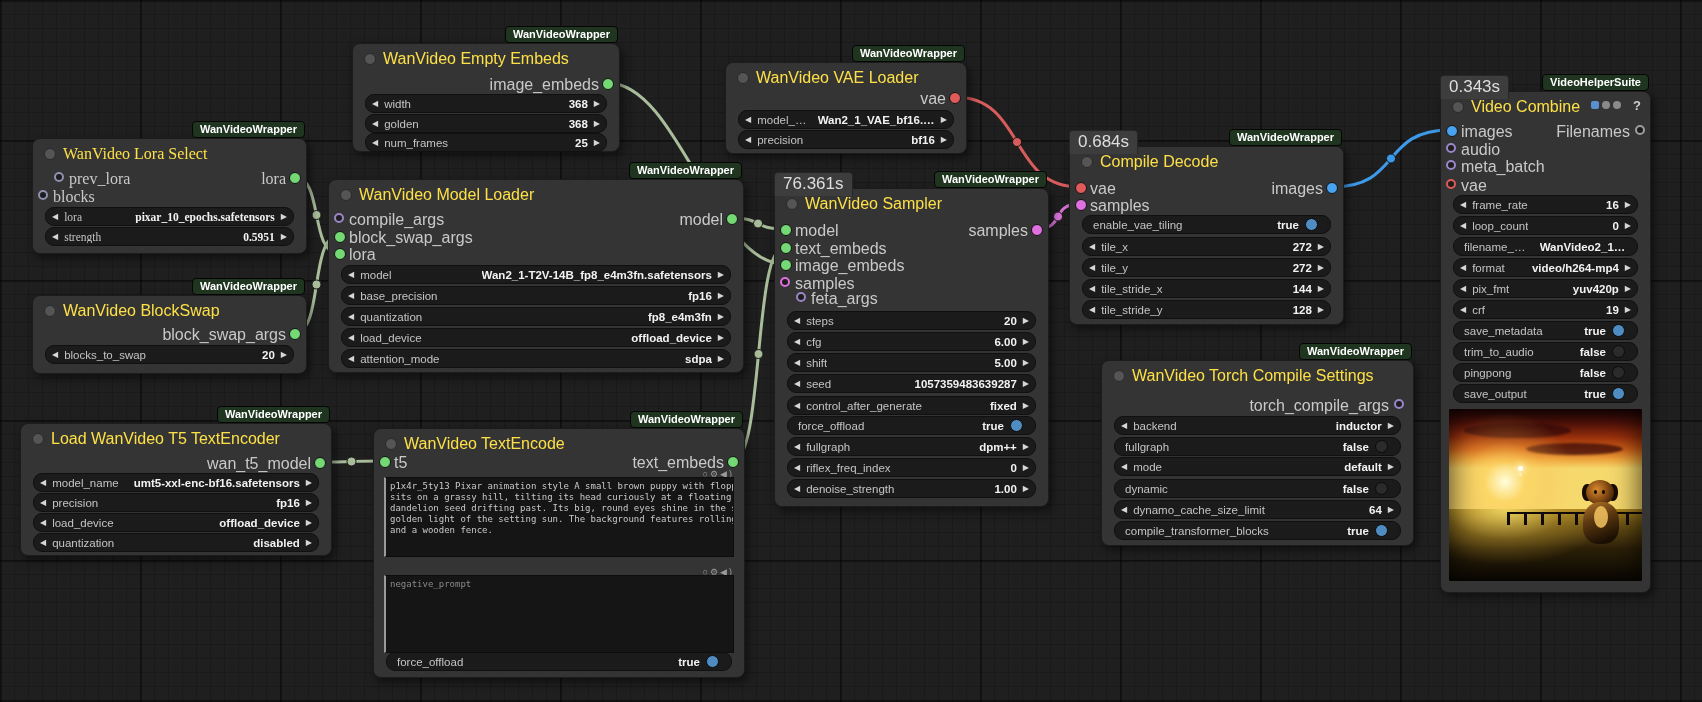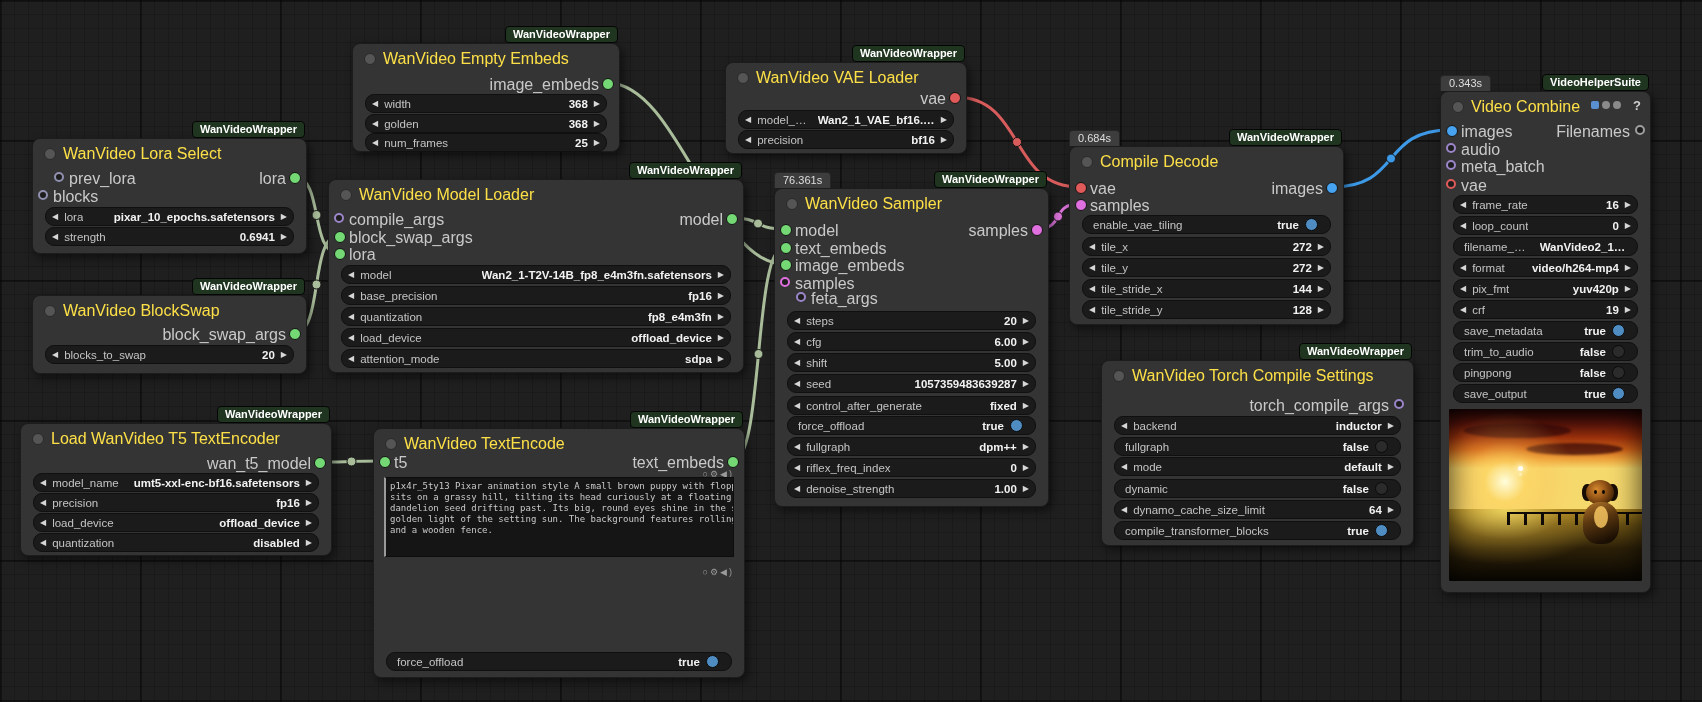--- a/index.html
+++ b/index.html
@@ -36,21 +36,21 @@
   .wlabel{flex:0 1 auto;overflow:hidden;text-overflow:ellipsis;}
   .wspace{flex:1 1 10px;}
   .wvalue{flex:0 1 auto;color:#f2f2f2;font-weight:bold;overflow:hidden;text-overflow:ellipsis;}
   .widget.noarrows{padding:0 10px;}
   .tdot{flex:0 0 auto;width:11px;height:11px;border-radius:50%;margin-left:6px;margin-right:2px;border:1px solid #0c0c0c;}
   .badge-plugin{
     position:absolute;z-index:3;background:#1f3520;color:#fff;font-weight:bold;font-size:11px;
     padding:1px 7px 2px;border-radius:4px;border:1px solid #050505;white-space:nowrap;
   }
   .badge-timing{
-    position:absolute;z-index:3;background:#3d3d3d;color:#dedede;font-size:11px;
+    position:absolute;z-index:3;background:#3d3d3d;color:#dedede;font-size:17px;
     padding:1px 8px 2px;border-radius:4px 4px 0 0;border:1px solid #262626;border-bottom:none;white-space:nowrap;
   }
   .ta{
     position:absolute;background:#151515;border:1px solid #0d0d0d;border-left:2px solid #9a9a9a;
     font-family:"DejaVu Sans Mono",monospace;font-size:9px;line-height:11px;color:#c9c9c9;
     padding:3px 4px;overflow:hidden;white-space:pre;
   }
   .ta.neg{color:#8a8a8a;}
   .ta-icons{position:absolute;right:10px;font-size:9px;color:#9a9a9a;letter-spacing:2px;}
   .vc-help{position:absolute;right:9px;top:6px;font-size:13px;font-weight:bold;color:#cfcfcf;}
@@ -99,21 +99,21 @@
       <path d="M 733 461 C 763.6 461, 753.4 247, 784 247" stroke="#a9bd9b" stroke-width="3" fill="none" stroke-linecap="round"></path>
       <circle cx="758.5" cy="354" r="4.5" fill="#a9bd9b" stroke="#161616"></circle>
       <path d="M 955 97 C 1025 97, 1009 187, 1079 187" stroke="#d85c5c" stroke-width="3" fill="none" stroke-linecap="round"></path>
       <circle cx="1017" cy="142" r="4.5" fill="#d85c5c" stroke="#161616"></circle>
       <path d="M 1037 229 C 1065 229, 1051 204, 1079 204" stroke="#d873d8" stroke-width="3" fill="none" stroke-linecap="round"></path>
       <circle cx="1058" cy="216.5" r="4.5" fill="#d873d8" stroke="#161616"></circle>
       <path d="M 1332 187 C 1402 187, 1380 130, 1450 130" stroke="#3d9ae8" stroke-width="3" fill="none" stroke-linecap="round"></path>
       <circle cx="1391" cy="158.5" r="4.5" fill="#3d9ae8" stroke="#161616"></circle>
     </svg>
 <div class="badge-plugin" style="right: 1397px; top: 121px;">WanVideoWrapper</div>
-    <div class="node" style="left: 32px; top: 138px; width: 273px; height: 114px;">
+    <div class="node" style="left: 32px; top: 138px; width: 273px; height: 114px; font-family: Liberation Serif, serif;">
       <div class="collapse-dot"></div>
       <div class="node-title">WanVideo Lora Select</div>
       <div class="slot" style="left: 16px; top: 32px; width: 60%; padding-left: 48px;">
         <div class="sdot ring" style="border-color: rgb(144, 144, 176); left: 5px; top: 1px;"></div>
         <div class="slot-label-in">prev_lora</div>
       </div>
       <div class="slot" style="left: 0px; top: 50px; width: 60%;">
         <div class="sdot ring" style="border-color: rgb(144, 144, 176); left: 5px; top: 1px;"></div>
         <div class="slot-label-in">blocks</div>
       </div>
@@ -125,21 +125,21 @@
         <div class="arrow">◀</div>
         <div class="wlabel">lora</div>
         <div class="wspace"></div>
         <div class="wvalue">pixar_10_epochs.safetensors</div>
         <div class="arrow">▶</div>
       </div>
       <div class="widget" style="top: 88px;">
         <div class="arrow">◀</div>
         <div class="wlabel">strength</div>
         <div class="wspace"></div>
-        <div class="wvalue">0.6941</div>
+        <div class="wvalue">0.5951</div>
         <div class="arrow">▶</div>
       </div>
     </div>
     <div class="badge-plugin" style="right: 1397px; top: 278px;">WanVideoWrapper</div>
     <div class="node" style="left: 32px; top: 295px; width: 273px; height: 77px;">
       <div class="collapse-dot"></div>
       <div class="node-title">WanVideo BlockSwap</div>
       <div class="slot" style="right: 0px; top: 31px; width: 60%;">
         <div class="sdot filled" style="background: rgb(116, 217, 116); right: 5px; top: 1px;"></div>
         <div class="slot-label-out">block_swap_args</div>
@@ -293,20 +293,21 @@
         <div class="wvalue">true</div>
         <div class="tdot" style="background: rgb(78, 140, 194);"></div>
       </div>
       <div class="ta-icons" style="top: 40px;"><span>○</span><span>⚙</span><span>◀)</span></div>
       <div class="ta" style="left: 10px; right: 10px; top: 48px; height: 72px;">p1x4r_5ty13 Pixar animation style A small brown puppy with floppy ears
 sits on a grassy hill, tilting its head curiously at a floating
 dandelion seed drifting past. Its big, round eyes shine in the soft
 golden light of the setting sun. The background features rolling hills
 and a wooden fence.</div>
       <div class="ta-icons" style="top: 138px;"><span>○</span><span>⚙</span><span>◀)</span></div>
+      <div class="ta neg" style="left: 10px; right: 10px; top: 146px; height: 70px;">negative_prompt</div>
     </div>
     <div class="badge-plugin" style="right: 737px; top: 45px;">WanVideoWrapper</div>
     <div class="node" style="left: 725px; top: 62px; width: 240px; height: 90px;">
       <div class="collapse-dot"></div>
       <div class="node-title">WanVideo VAE Loader</div>
       <div class="slot" style="right: 0px; top: 28px; width: 60%;">
         <div class="sdot filled" style="background: rgb(224, 90, 90); right: 5px; top: 1px;"></div>
         <div class="slot-label-out">vae</div>
       </div>
       <div class="widget" style="top: 47px;">

